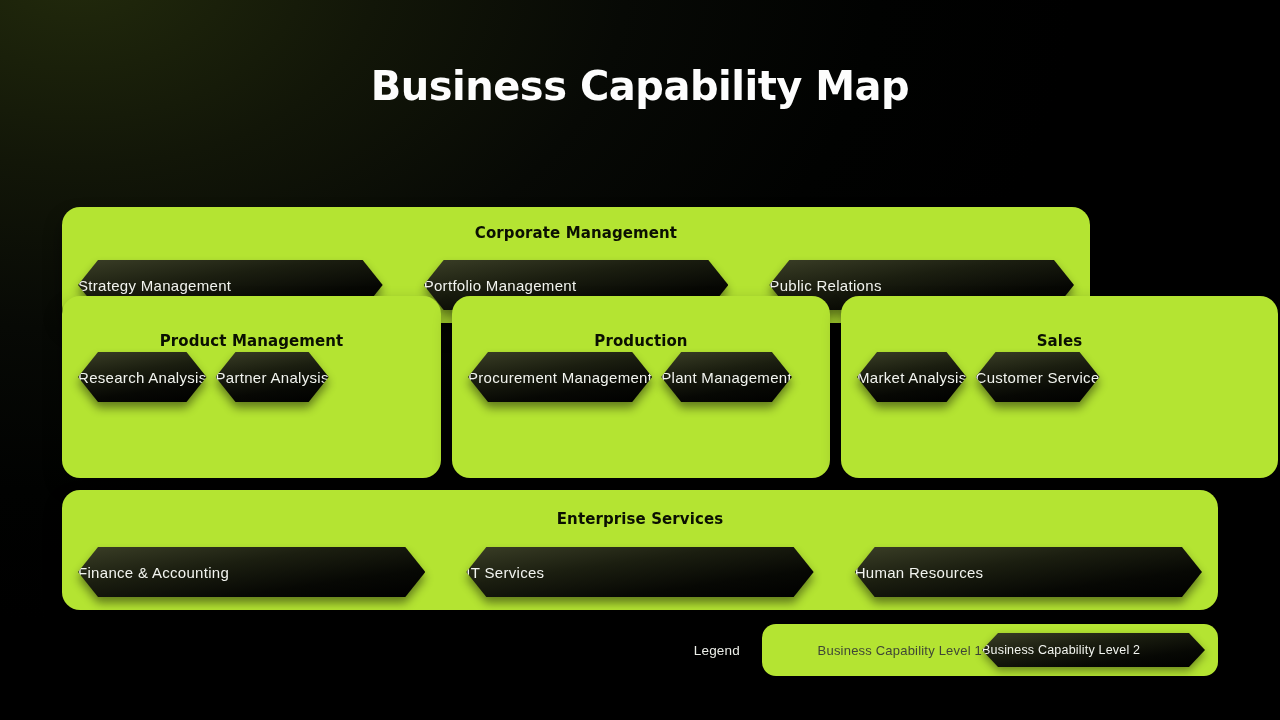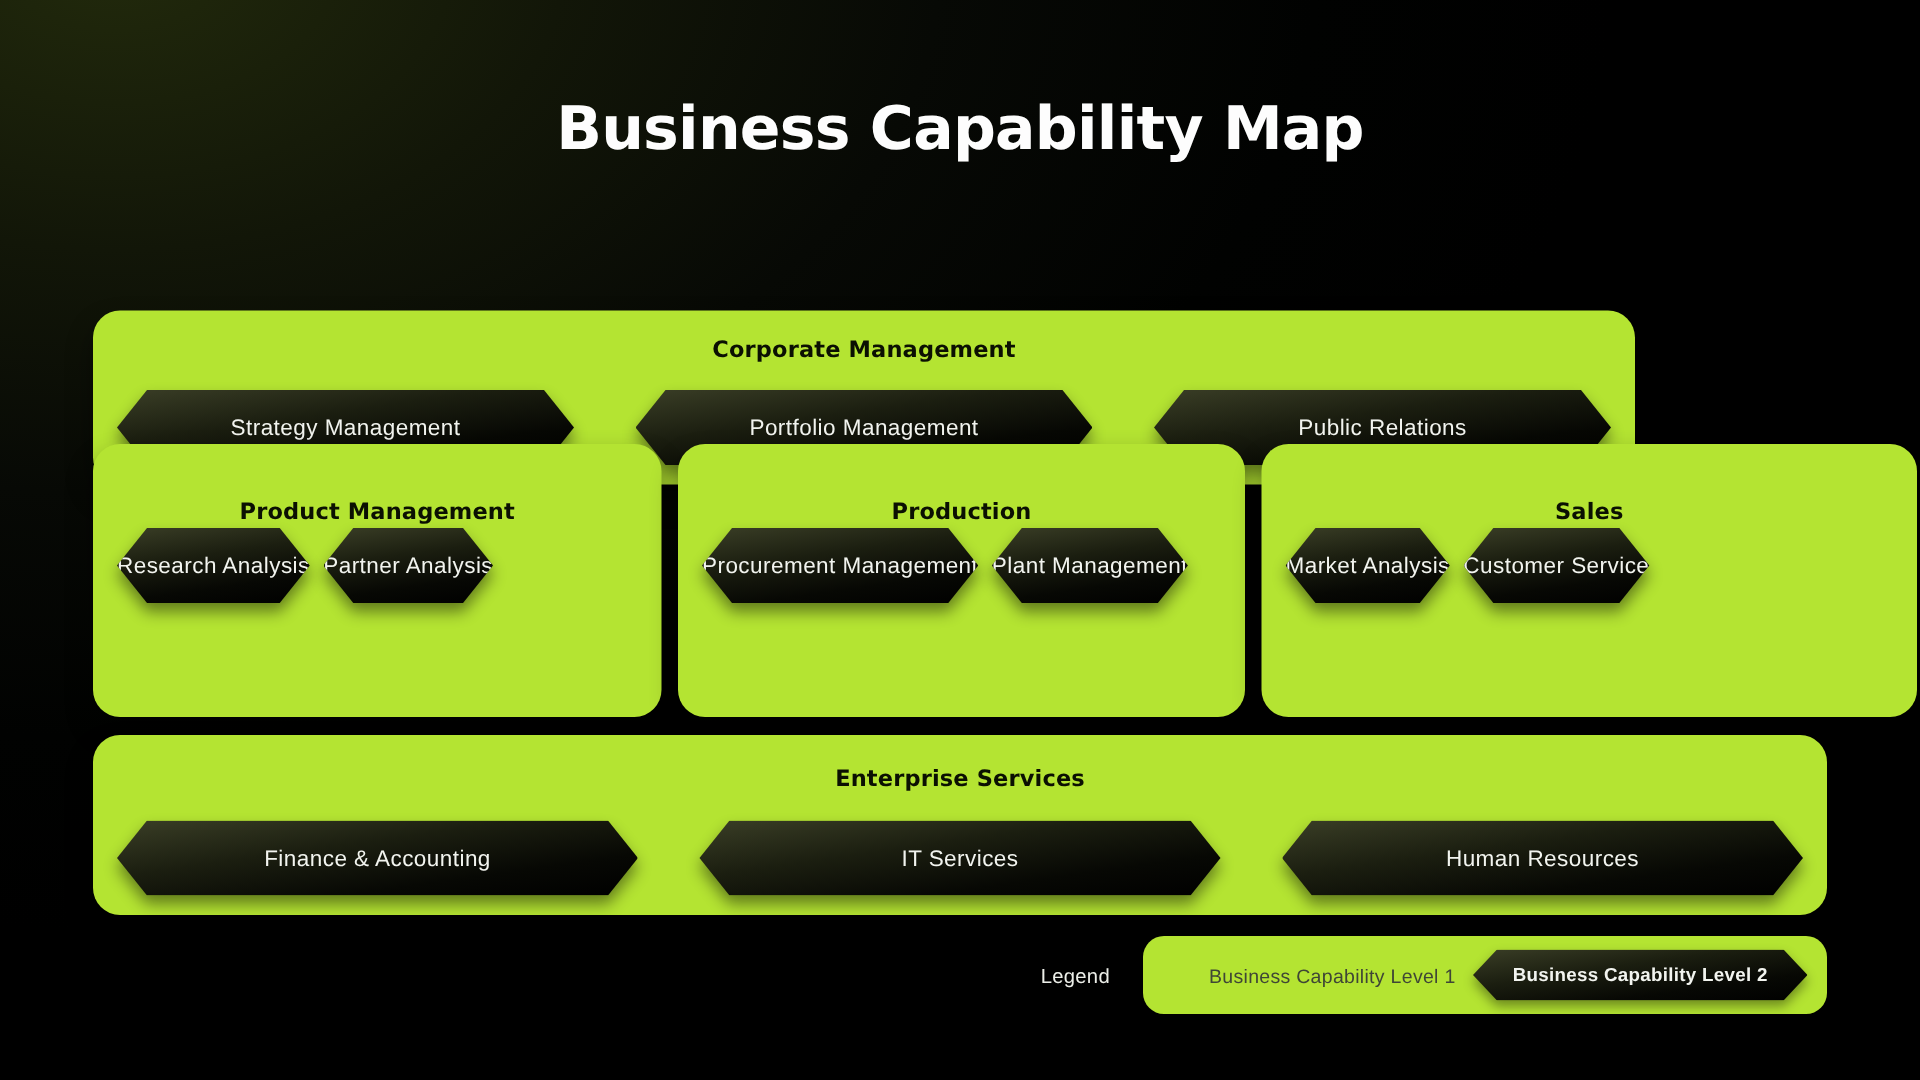--- a/index.html
+++ b/index.html
@@ -36,42 +36,41 @@
   .card.corporate  .pills { top:53px; display:flex; gap:41px; }
   .card.enterprise .pills { top:57px; display:flex; gap:41px; }
   .card.mid .pills { top:56px; display:flex; flex-direction:row; gap:9px; }
 
   .pill { height:50px; filter:drop-shadow(0 6px 5px rgba(0,0,0,0.45)); }
   .card.corporate .pill, .card.enterprise .pill { flex:1; }
   .pill-shape {
     height:100%;
     clip-path:polygon(20px 0, calc(100% - 20px) 0, 100% 50%, calc(100% - 20px) 100%, 20px 100%, 0 50%);
     background:linear-gradient(172deg, #3a3e26 0%, #1b1e10 38%, #070804 72%, #000 100%);
-    display:flex; align-items:center; justify-content:center;
+    display:flex; align-items:center; justify-content:flex-start;
   }
   .pill-label { color:var(--pill-text, #f2f4ef); font-size:15px; letter-spacing:0.3px; }
 
   .legend-row {
     position:absolute; left:62px; top:624px; width:1156px; height:52px;
     display:flex; justify-content:flex-end; align-items:center; gap:22px;
   }
   .legend-label { color:#eceee8; font-size:13.5px; letter-spacing:0.2px; }
   .legend-box {
     width:456px; height:52px; background:var(--accent, #b4e432);
     border-radius:14px; display:flex; align-items:center;
     box-shadow:0 8px 14px rgba(0,0,0,0.45);
   }
   .legend-l1 {
-    flex:1; text-align:left; color:var(--legend-l1-text, #3f4636);
+    flex:1; text-align:right; color:var(--legend-l1-text, #3f4636);
     font-size:13px; letter-spacing:0.2px;margin-left:44px;
   }
   .legend-pill { width:223px; height:34px; margin-right:13px; flex:none; filter:drop-shadow(0 4px 4px rgba(0,0,0,0.4)); }
   .legend-pill .pill-shape {
     clip-path:polygon(16px 0, calc(100% - 16px) 0, 100% 50%, calc(100% - 16px) 100%, 16px 100%, 0 50%);
-    font-weight:bold;
   }
   .legend-pill .pill-label { font-size:12.5px; letter-spacing:0.2px; }
 </style>
 </head>
 <body>
 
 <div class="slide">
 
   <h1 class="title">Business Capability Map</h1>
 

